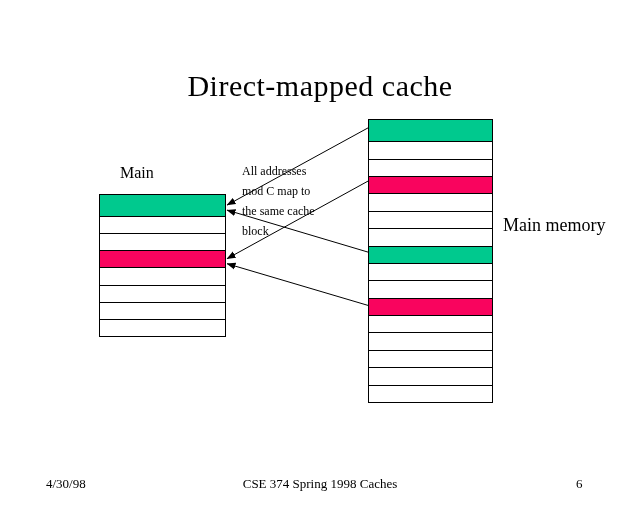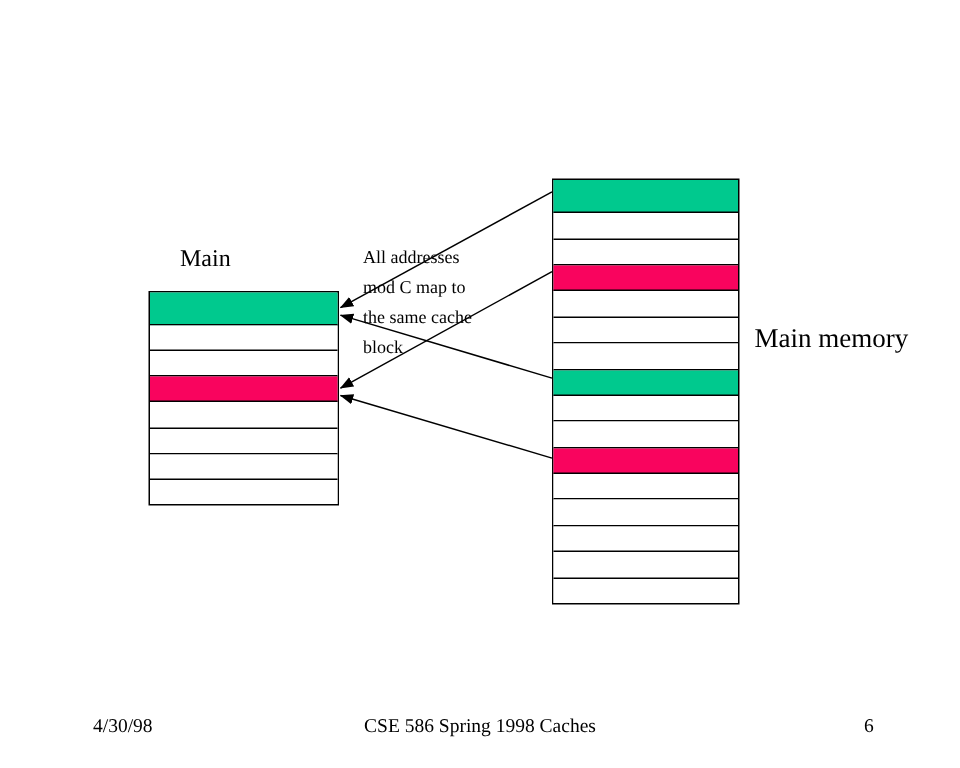--- a/index.html
+++ b/index.html
@@ -51,29 +51,30 @@
   #memory-table{left:368px;top:119px;width:125px;height:284px;}
   #arrow-layer{
     position:absolute;left:0;top:0;width:640px;height:512px;
     pointer-events:none;
   }
   .footer{
     position:absolute;
     left:0;top:476px;width:100%;
     font-size:13px;
   }
-  .footer .date{position:absolute;left:62px;top:0;}
+  .footer .date{position:absolute;left:46px;top:0;}
   .footer .course{position:absolute;left:0;top:0;width:100%;text-align:center;}
   .footer .page{position:absolute;left:576px;top:0;}
 </style>
 </head>
 <body>
 
 <div class="slide">
 
+  <div class="title">Direct-mapped cache</div>
 
   <div class="cache-label">Main</div>
 
   <div class="annotation">All addresses
 mod C map to
 the same cache
 block</div>
 
   <div class="table" id="cache-table">
       <div class="row" style="background: rgb(0, 201, 142);"></div>
@@ -114,17 +115,17 @@
       </marker>
     </defs>
   <line x1="368" y1="127.9" x2="227" y2="205.1" stroke="#000000" stroke-width="1" marker-end="url(#ah)"></line>
       <line x1="368" y1="181.1" x2="227" y2="258.7" stroke="#000000" stroke-width="1" marker-end="url(#ah)"></line>
       <line x1="368" y1="252.1" x2="227" y2="210.1" stroke="#000000" stroke-width="1" marker-end="url(#ah)"></line>
       <line x1="368" y1="305.4" x2="227" y2="263.7" stroke="#000000" stroke-width="1" marker-end="url(#ah)"></line>
     </svg>
 
   <div class="footer">
     <span class="date">4/30/98</span>
-    <span class="course">CSE 586 Spring 1998 Caches</span>
+    <span class="course">CSE 374 Spring 1998 Caches</span>
     <span class="page">6</span>
   </div>
 
 </div>
 
 </body></html>

